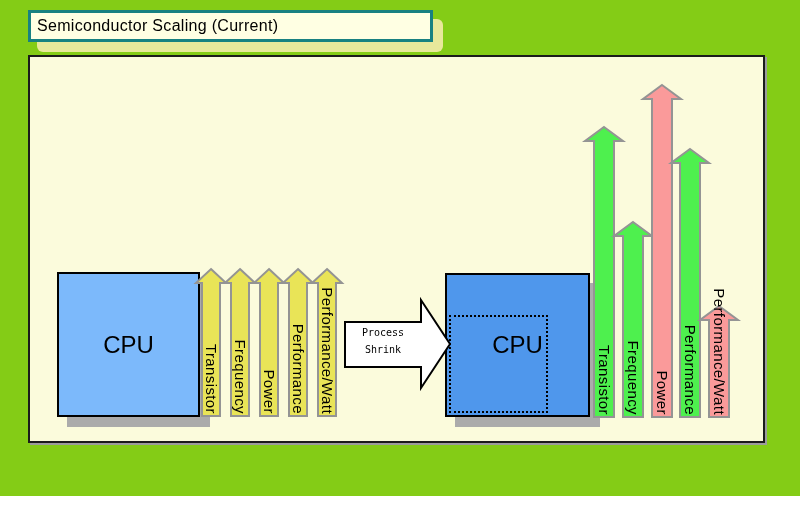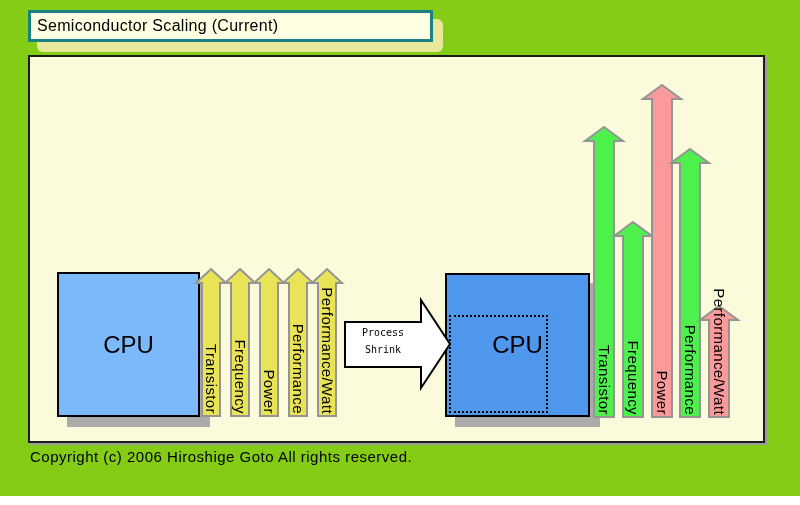--- a/index.html
+++ b/index.html
@@ -74,21 +74,20 @@
       <polygon points="269,269 284,283 278,283 278,416 260,416 260,283 254,283" fill="#e9e457" stroke="#949494" stroke-width="2"></polygon>
       <polygon points="298,269 313,283 307,283 307,416 289,416 289,283 283,283" fill="#e9e457" stroke="#949494" stroke-width="2"></polygon>
       <polygon points="327,269 342,283 336,283 336,416 318,416 318,283 312,283" fill="#e9e457" stroke="#949494" stroke-width="2"></polygon>
       <polygon points="604,127 623,141 614,141 614,417 594,417 594,141 585,141" fill="#4ef04e" stroke="#949494" stroke-width="2"></polygon>
       <polygon points="633,222 652,236 643,236 643,417 623,417 623,236 614,236" fill="#4ef04e" stroke="#949494" stroke-width="2"></polygon>
       <polygon points="662,85 681,99 672,99 672,417 652,417 652,99 643,99" fill="#fa9a9a" stroke="#949494" stroke-width="2"></polygon>
       <polygon points="690,149 709,163 700,163 700,417 680,417 680,163 671,163" fill="#4ef04e" stroke="#949494" stroke-width="2"></polygon>
       <polygon points="719,306 738,320 729,320 729,417 709,417 709,320 700,320" fill="#fa9a9a" stroke="#949494" stroke-width="2"></polygon>
     </svg>
 
-  <div class="copyright">Copyright (c) 2006 Hiroshige Goto All rights reserved.</div>
 
 <div class="vlabel" style="left: 219px; top: 272px; width: 142px;">Transistor</div>
     <div class="vlabel" style="left: 248px; top: 272px; width: 142px;">Frequency</div>
     <div class="vlabel" style="left: 277px; top: 272px; width: 142px;">Power</div>
     <div class="vlabel" style="left: 306px; top: 272px; width: 142px;">Performance</div>
     <div class="vlabel" style="left: 335px; top: 272px; width: 142px;">Performance/Watt</div>
     <div class="vlabel" style="left: 612px; top: 271px; width: 144px;">Transistor</div>
     <div class="vlabel" style="left: 641px; top: 271px; width: 144px;">Frequency</div>
     <div class="vlabel" style="left: 670px; top: 271px; width: 144px;">Power</div>
     <div class="vlabel" style="left: 698px; top: 271px; width: 144px;">Performance</div>

